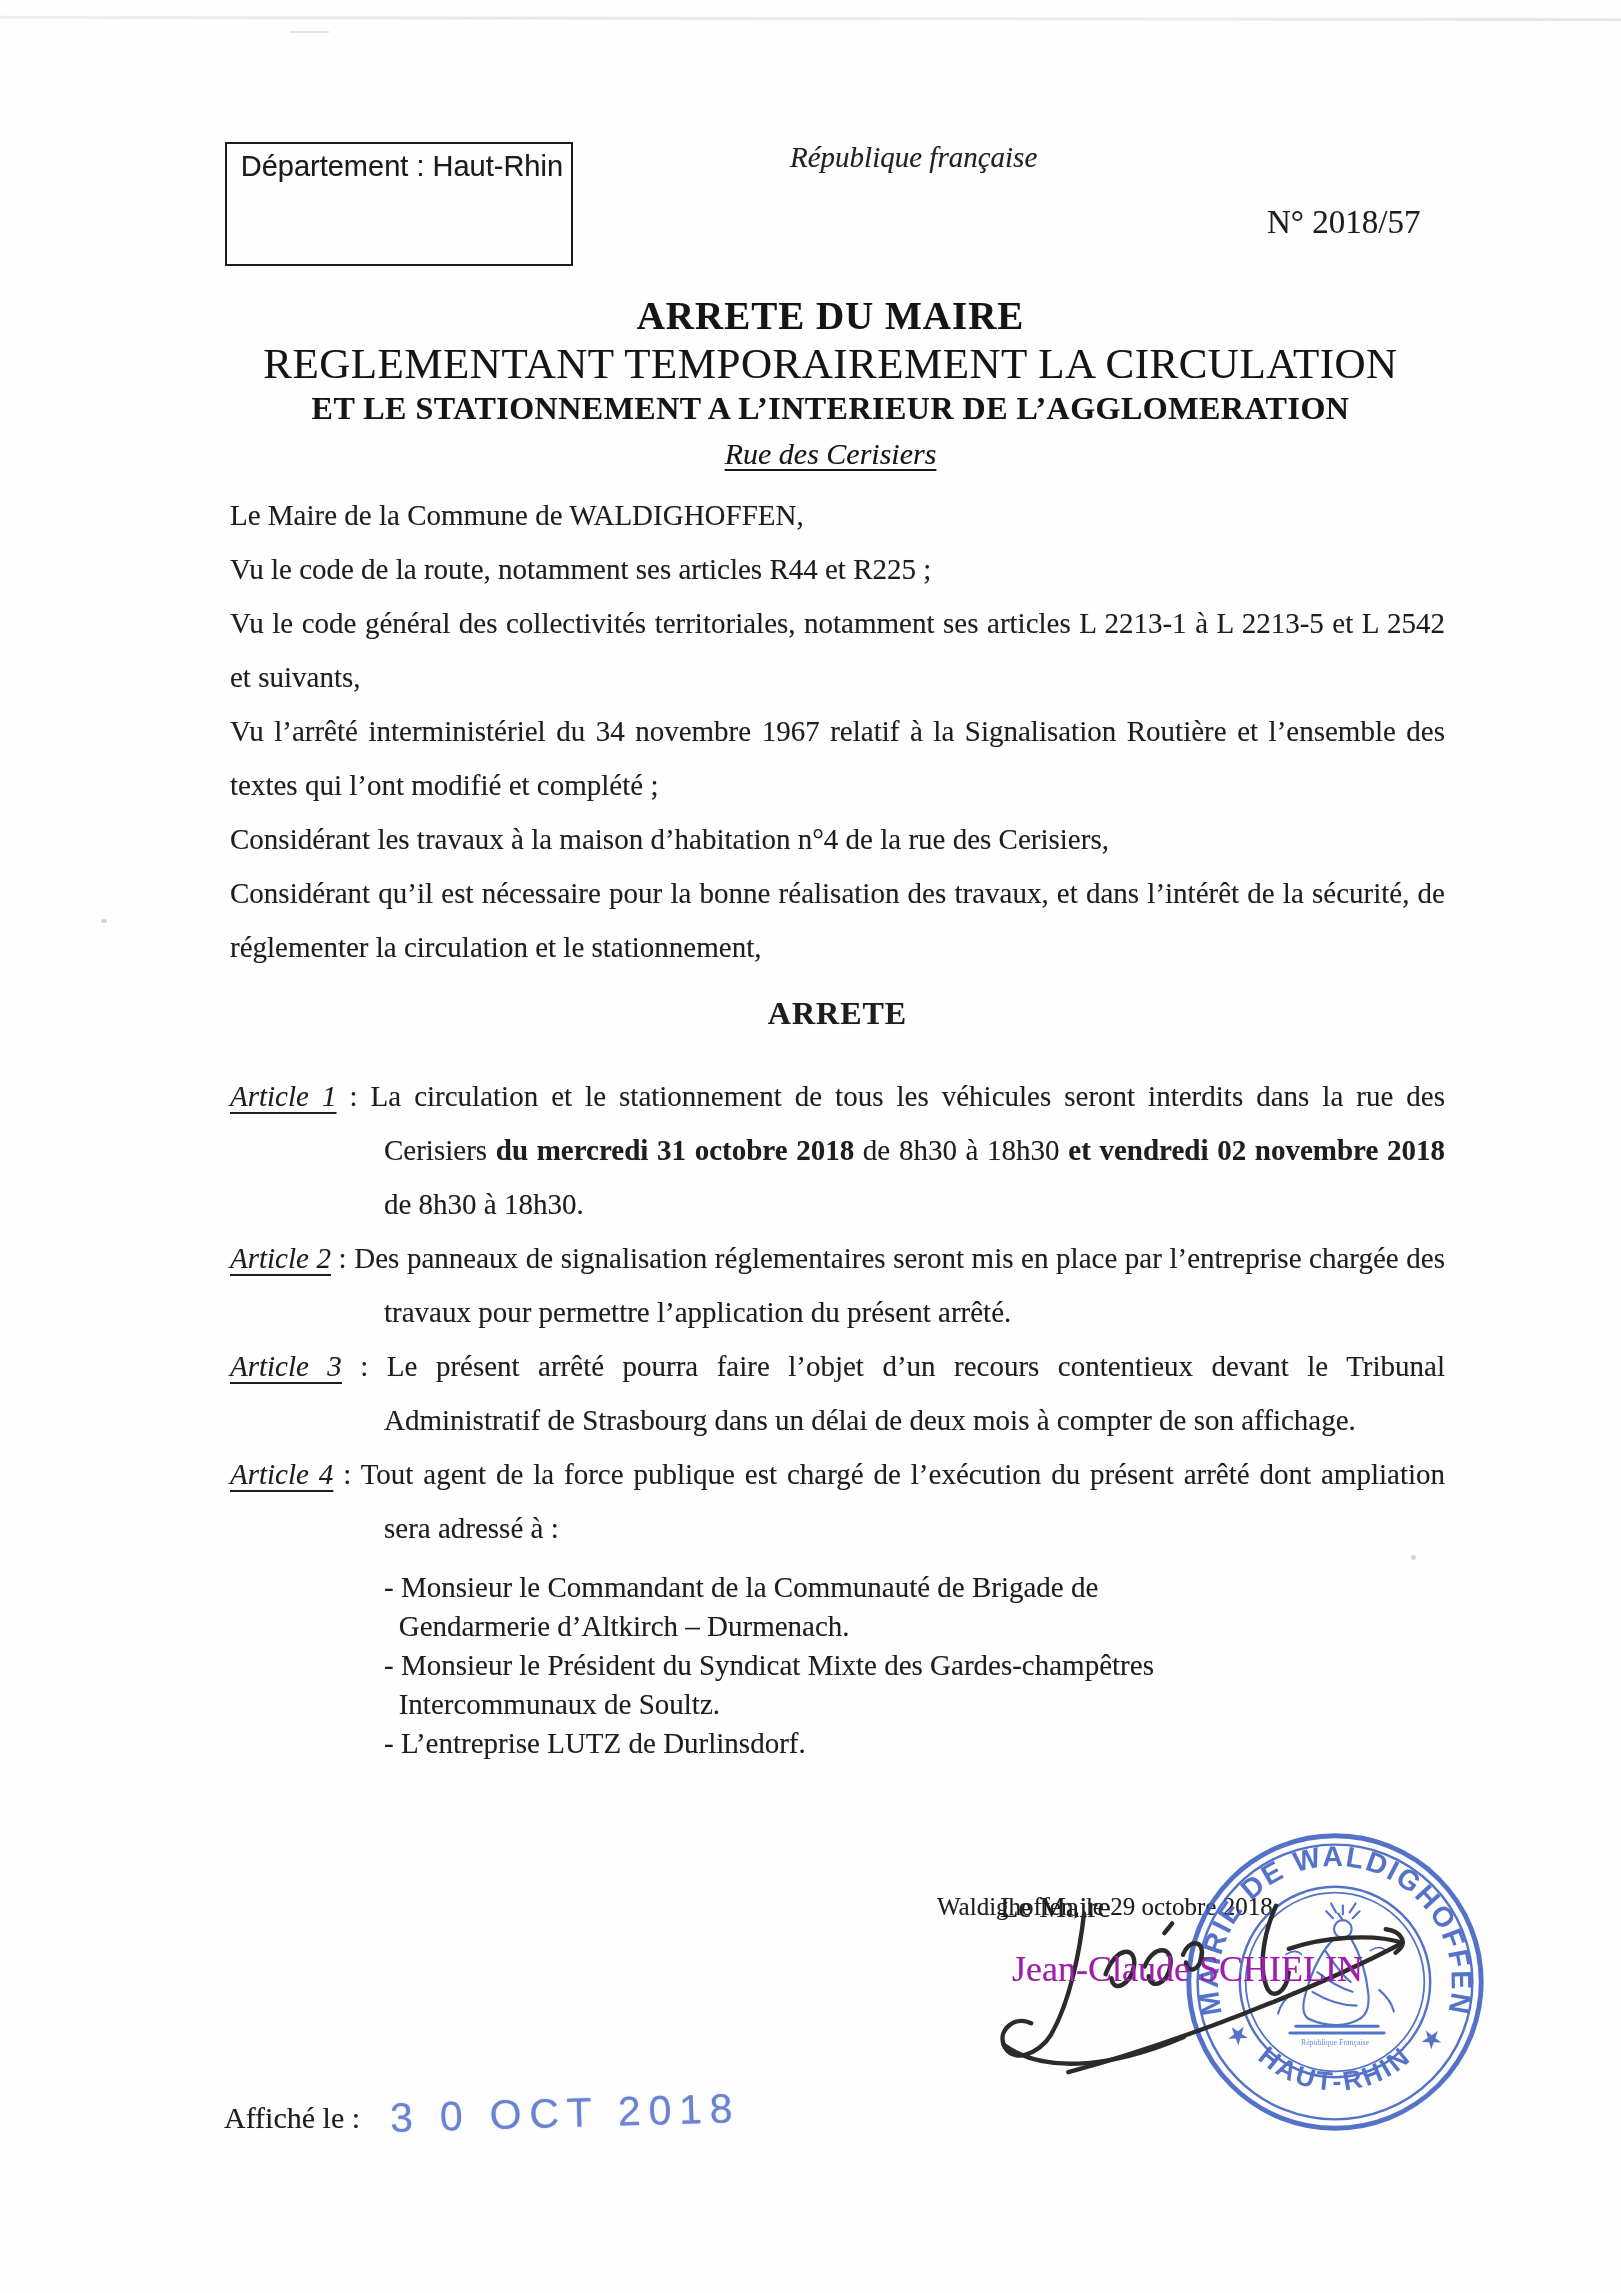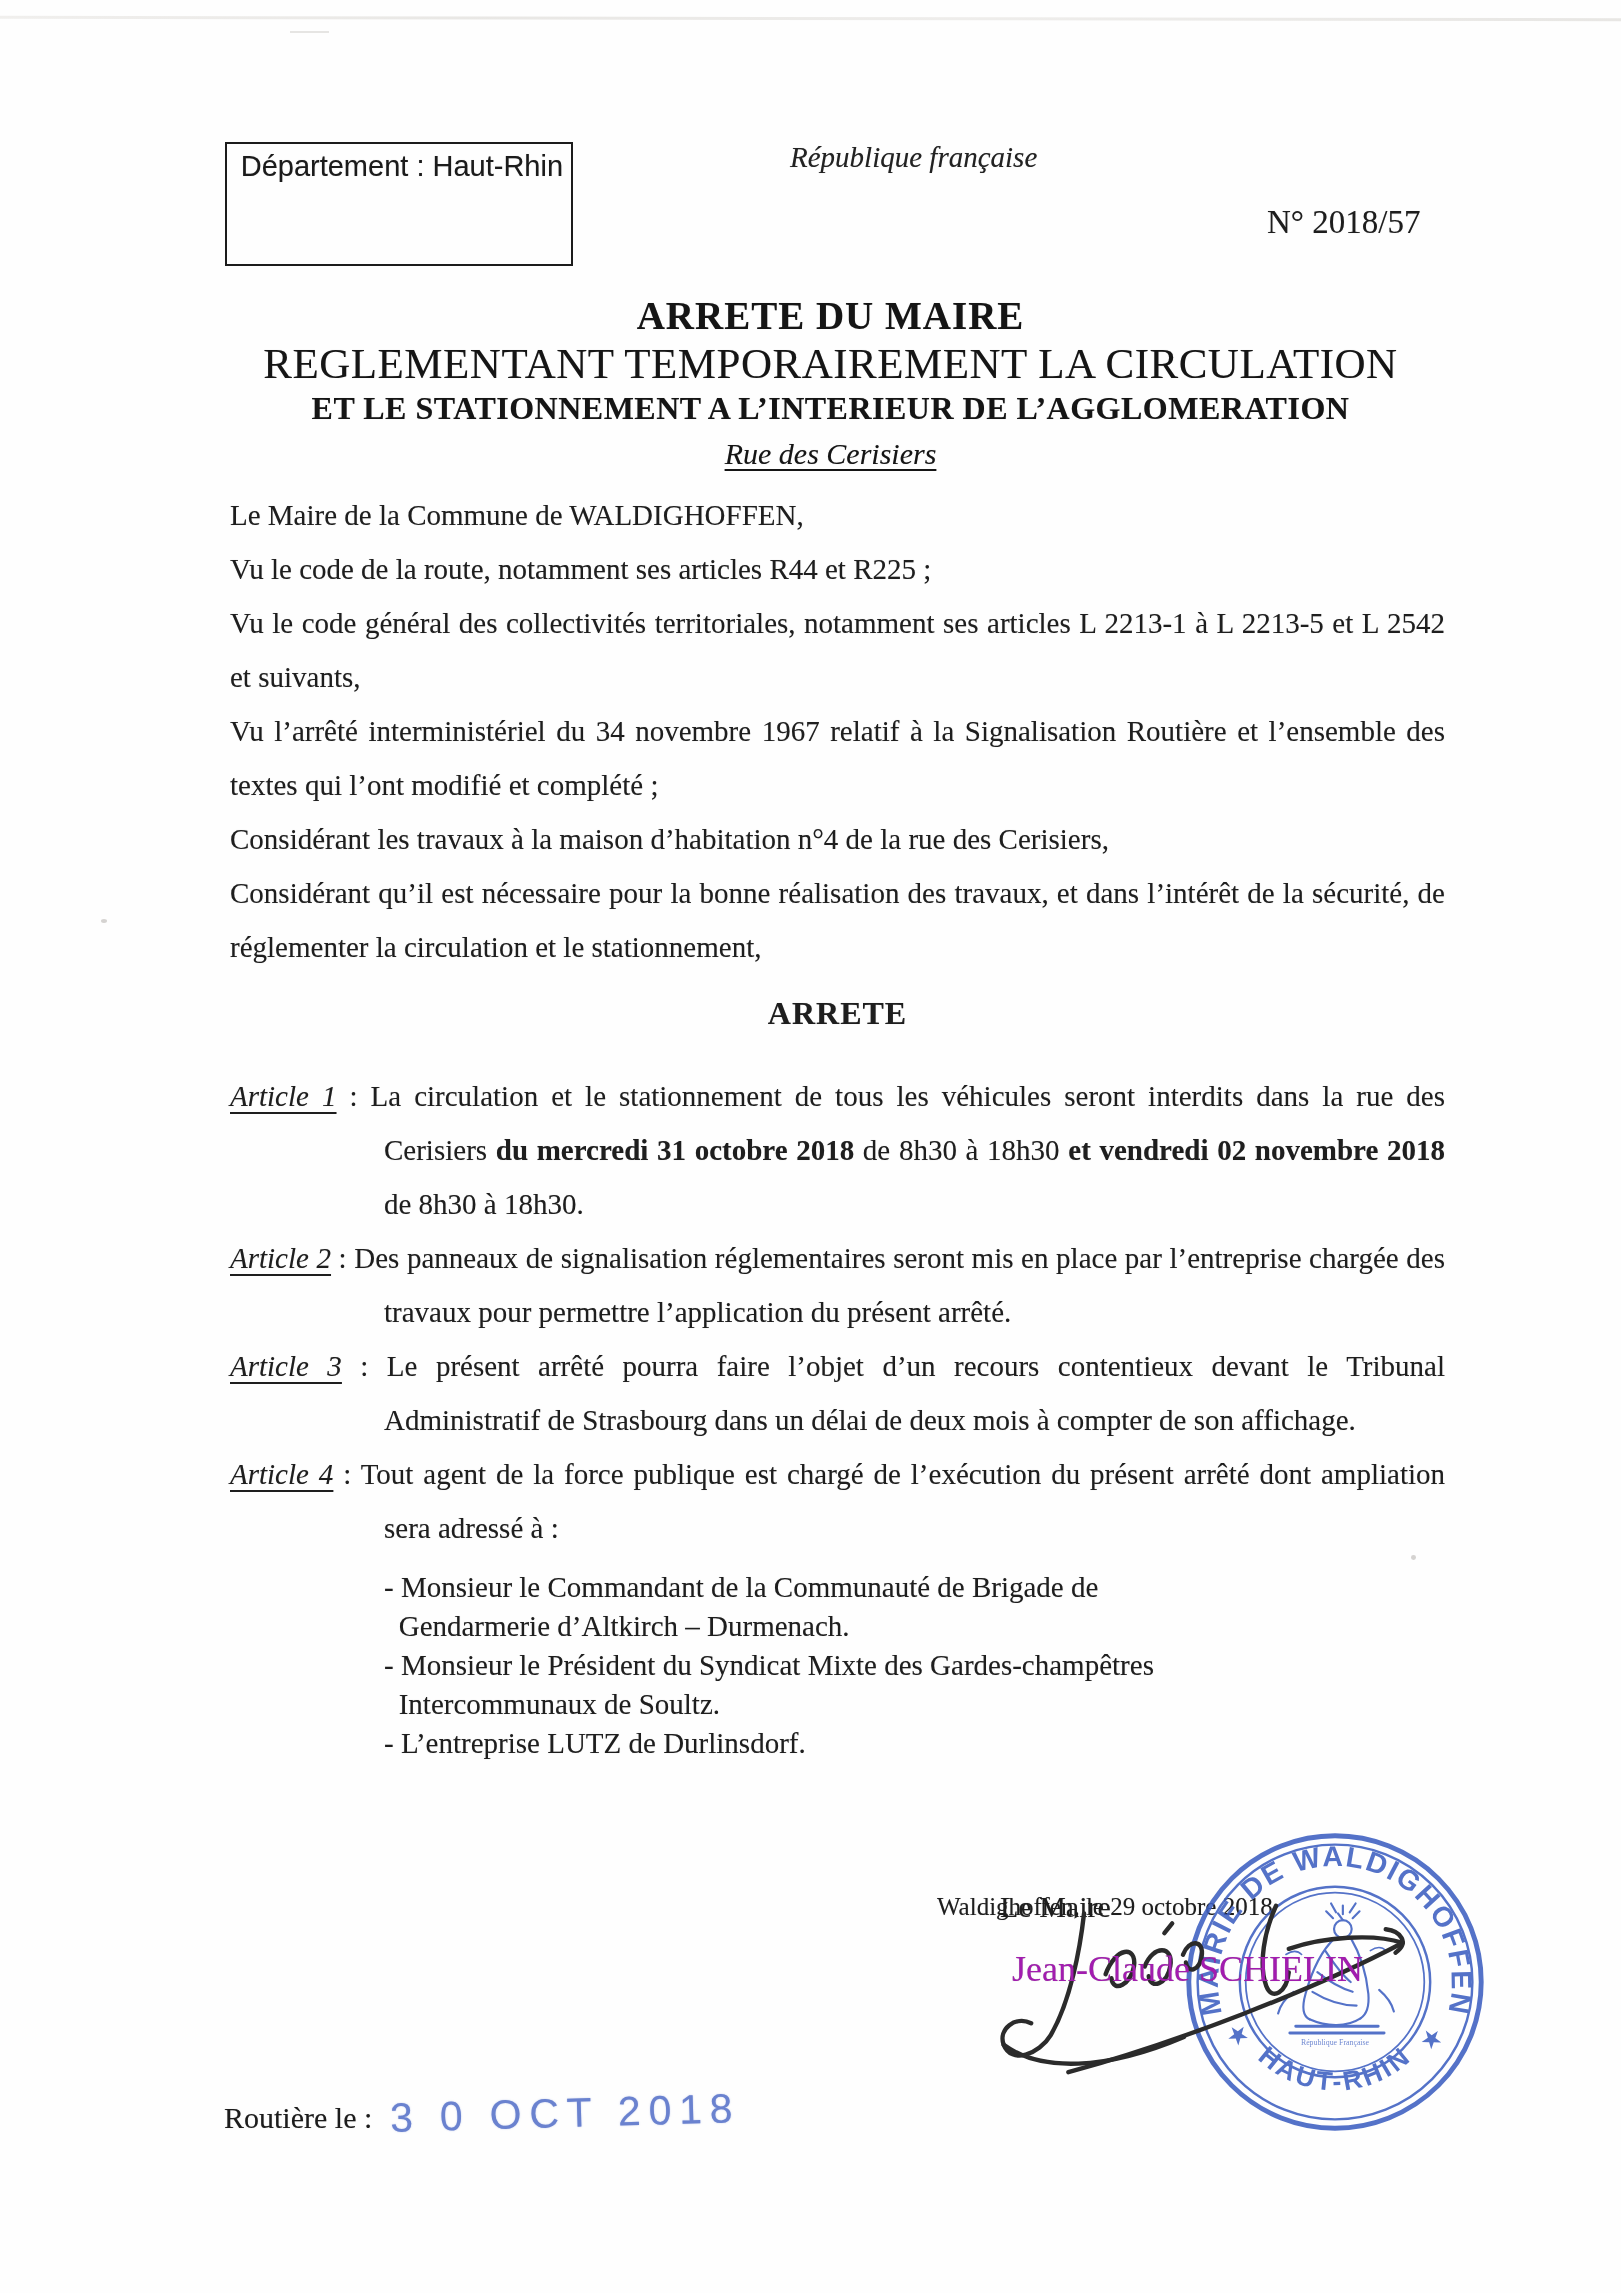--- a/index.html
+++ b/index.html
@@ -182,17 +182,17 @@
       <path d="M178,44 L186,34"></path>
       <path d="M292,16 C280,42 274,76 282,98 C288,114 303,104 305,84"></path>
       <path d="M305,60 C340,48 392,44 421,54"></path>
       <path d="M421,54 C330,102 190,156 80,186"></path>
       <path d="M404,40 C420,42 428,54 414,64"></path>
     </g>
   </svg>
 
   <div class="signatory txt">Jean-Claude SCHIELIN</div>
 
-  <div class="posted-label txt">Routière le :</div>
+  <div class="posted-label txt">Affiché le :</div>
   <div class="posted-date">3 0 OCT 2018</div>
 
 </div>
 
 
 </body></html>

